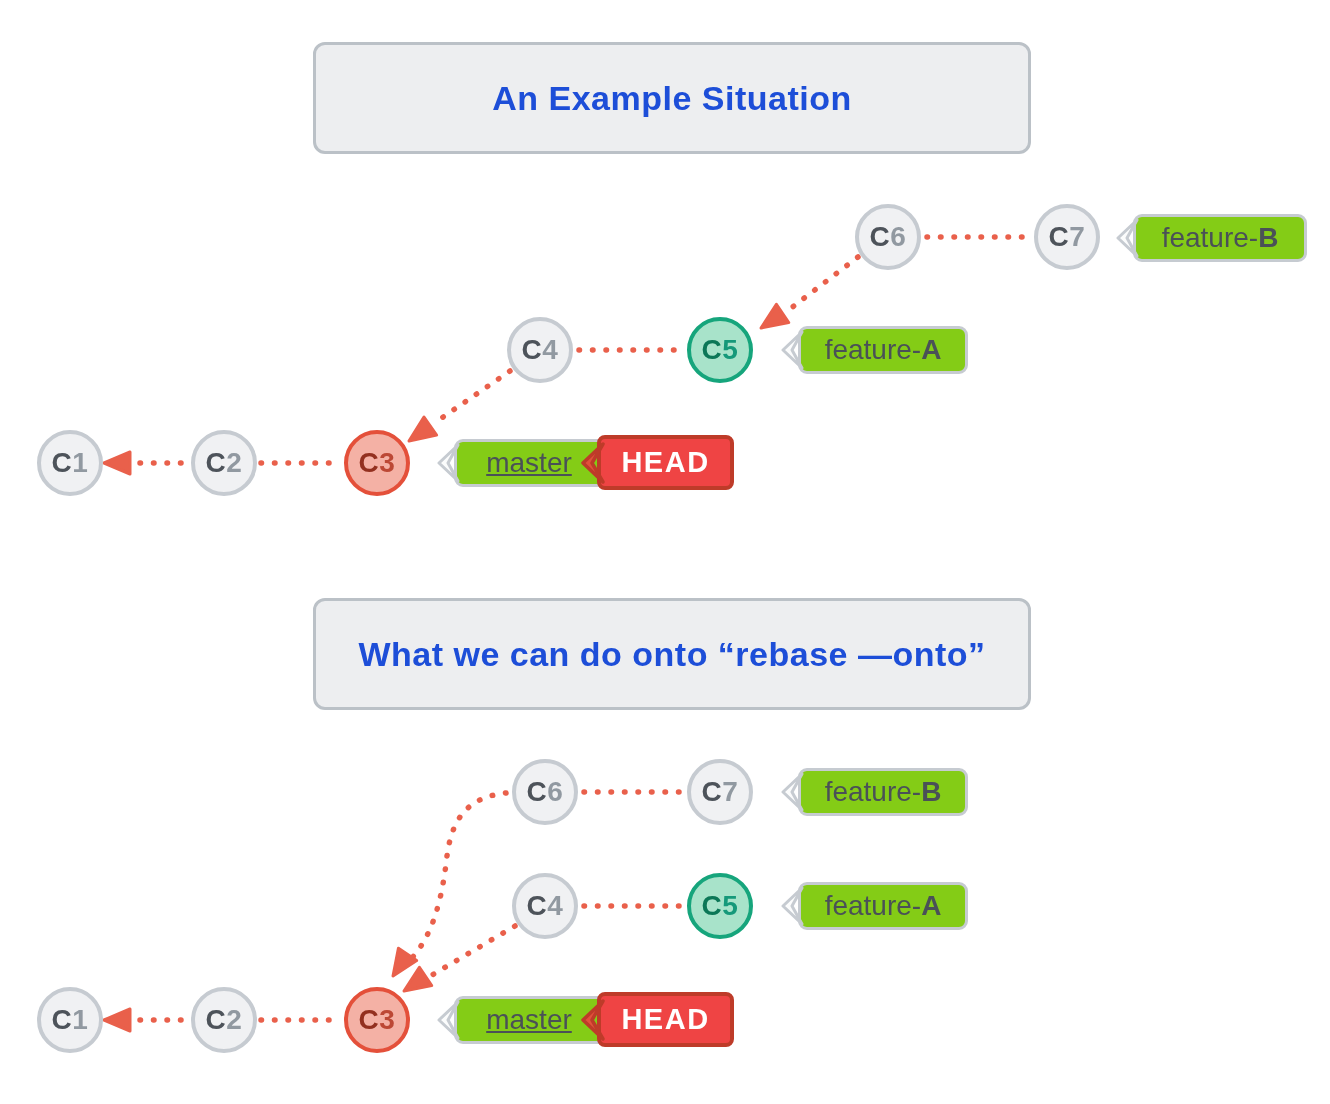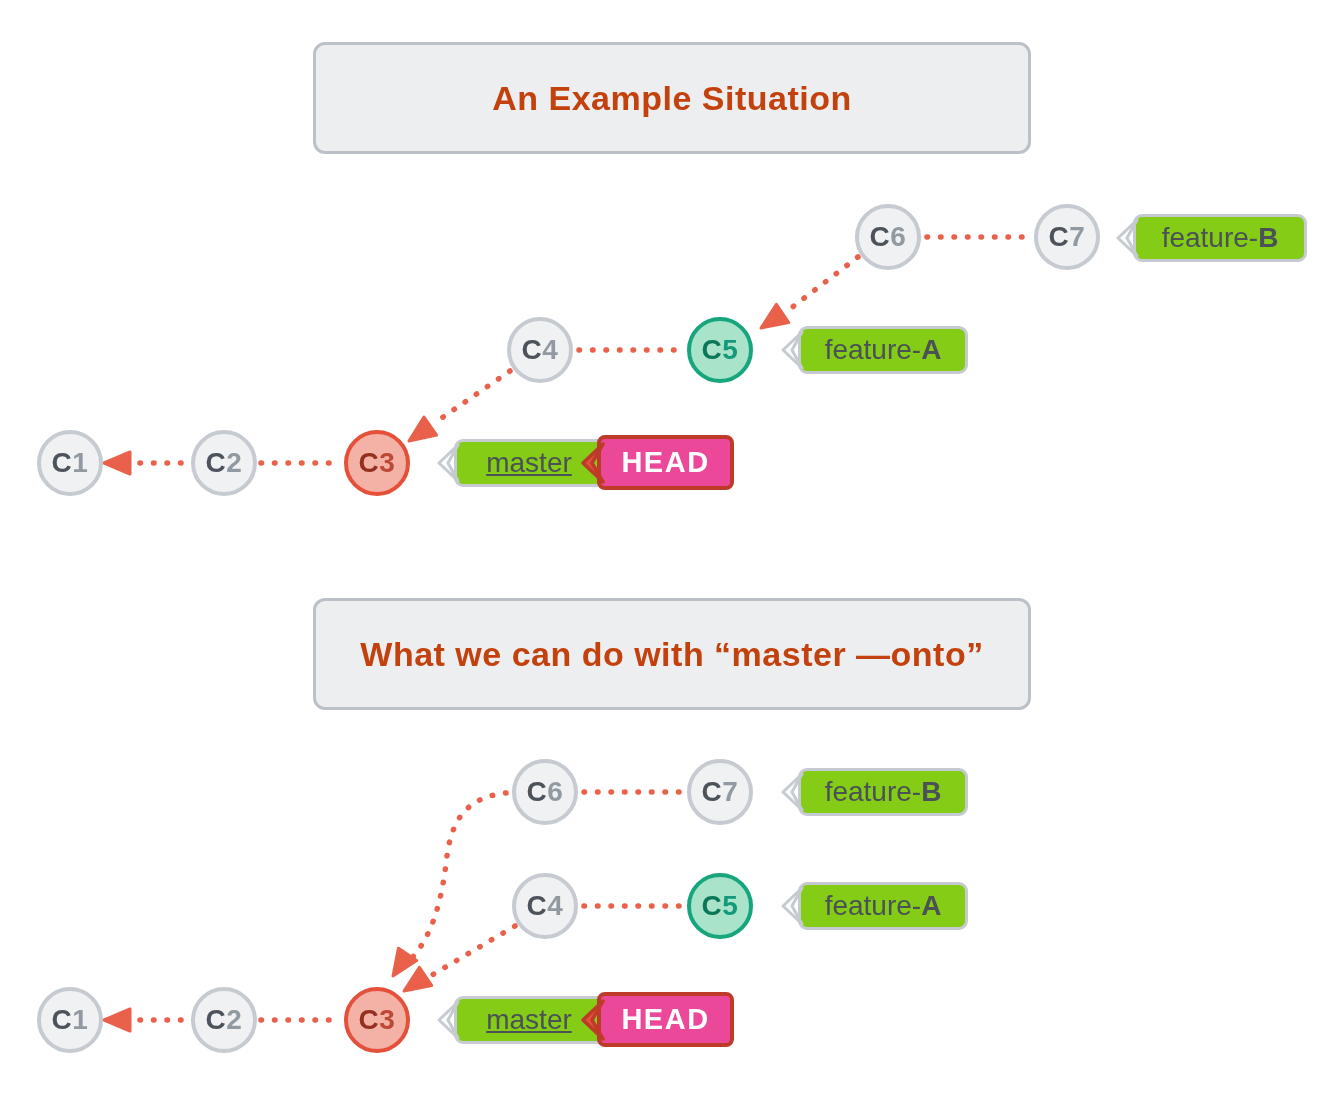--- a/index.html
+++ b/index.html
@@ -5,21 +5,21 @@
   html,body{margin:0;padding:0;background:#ffffff;}
   .canvas{
     position:relative;width:1330px;height:1104px;background:#ffffff;
     font-family:"Liberation Sans",sans-serif;overflow:hidden;
   }
   .connectors{position:absolute;left:0;top:0;z-index:1;pointer-events:none;}
   .title-box{
     position:absolute;left:313px;width:718px;height:112px;box-sizing:border-box;
     background:#EDEEF0;border:3.5px solid #BBC1C7;border-radius:12px;
     display:flex;align-items:center;justify-content:center;
-    font-size:34px;font-weight:bold;color:#c2410c;letter-spacing:.5px;z-index:2;
+    font-size:34px;font-weight:bold;color:#1d4ed8;letter-spacing:.5px;z-index:2;
   }
   .node{
     position:absolute;width:66px;height:66px;border-radius:50%;box-sizing:border-box;
     border:4.5px solid #C6CBD1;background:#F0F1F3;
     display:flex;align-items:center;justify-content:center;
     font-weight:bold;font-size:28px;letter-spacing:.5px;z-index:2;
   }
   .node .cl{color:#4D535A}
   .node .cn{color:#9199A1}
   .node.red{background:#F4B1A5;border-color:#E4503A}
@@ -32,21 +32,21 @@
     position:absolute;height:48px;box-sizing:border-box;
     background:#84cc16;border:3px solid #C6CBD1;border-radius:9px;
     display:flex;align-items:center;justify-content:center;
     font-size:28px;color:#4A5157;z-index:2;
   }
   .blabel .bold{font-weight:bold}
   .blabel.master-bubble{justify-content:center;padding-right:46px;z-index:2;text-decoration:underline;}
   .tail{position:absolute;left:-21px;top:50%;transform:translateY(-50%);}
   .headtag{
     position:absolute;width:137px;height:55px;box-sizing:border-box;
-    background:#ec4899;border:4px solid #BE3B29;border-radius:8px;
+    background:#ef4444;border:4px solid #BE3B29;border-radius:8px;
     display:flex;align-items:center;justify-content:center;
     font-size:29px;font-weight:bold;color:#ffffff;letter-spacing:1.5px;z-index:3;
   }
   .headtag .tail{left:-22px;}
 </style>
 </head>
 <body>
 
 <div class="canvas">
 
@@ -134,21 +134,21 @@
   </div>
 
   <div class="headtag" style="left:597px;top:435px">
     <svg class="tail" width="26" height="44" viewBox="0 0 26 44">
       <polygon points="24,3 4,22 24,41 13,22" fill="#E2513C" stroke="#BE3B29" stroke-width="3.5" stroke-linejoin="round"></polygon>
     </svg>
     <span>HEAD</span>
   </div>
 
   <div class="title-box" style="top:598px">
-    <span>What we can do with “master —onto”</span>
+    <span>What we can do onto “rebase —onto”</span>
   </div>
 
   <div class="node" style="left:37px;top:987px">
     <span class="cl">C</span>
       <span class="cn">1</span>
   </div>
   <div class="node" style="left:191px;top:987px">
     <span class="cl">C</span>
       <span class="cn">2</span>
   </div>

